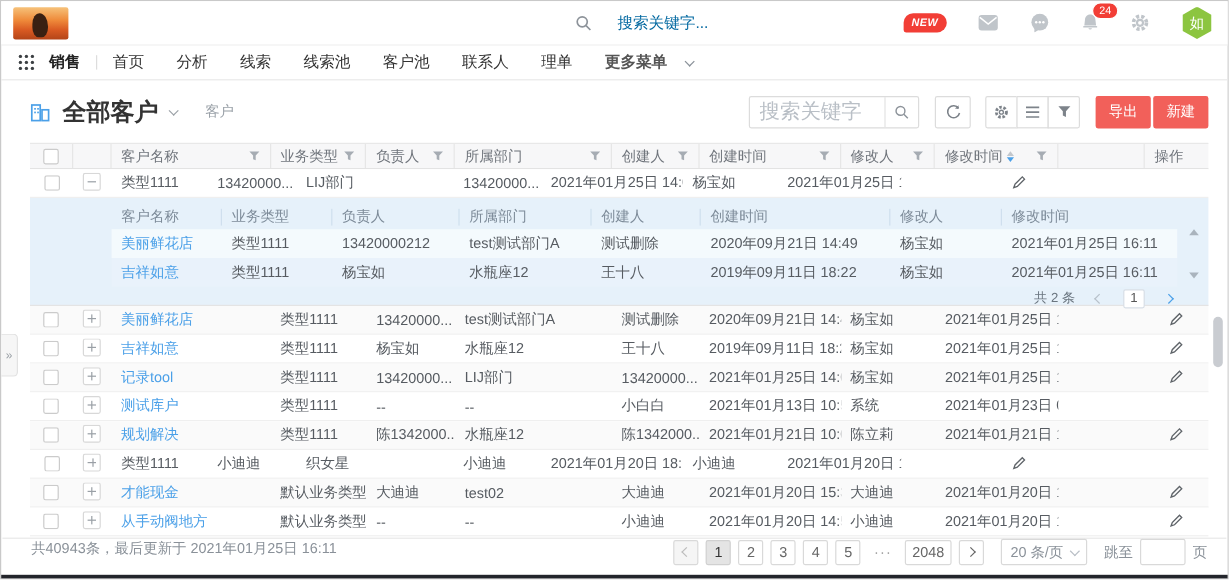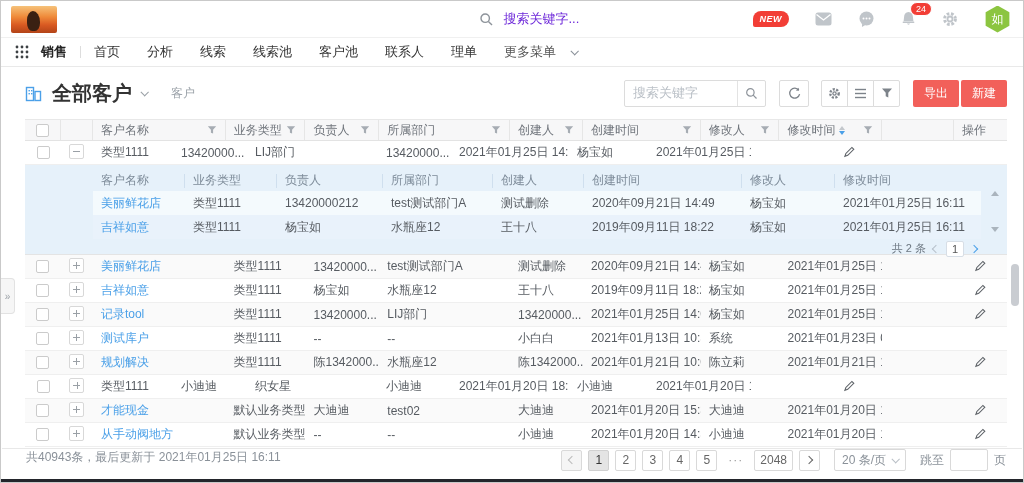--- a/index.html
+++ b/index.html
@@ -8,46 +8,46 @@
   .frame { position:absolute; inset:0; border:1px solid #c9c9c9; background:#fff; }
   .bottom-line { position:absolute; left:0; right:0; bottom:0; height:3px; background:#23252b; z-index:30; }
 
   
   .topbar { height:36px; display:flex; align-items:center; padding:0 12px 0 10px; background:#fff; }
   .logo { width:46px; height:27px; border-radius:2px; position:relative; overflow:hidden;
           background:linear-gradient(180deg,#f6c27a 0%,#ef8a3a 40%,#d95a22 70%,#b34418 100%); }
   .logo::after { content:""; position:absolute; left:16px; top:5px; width:13px; height:20px;
           background:#3a2012; border-radius:45% 55% 40% 40%; }
   .topbar-search { display:flex; align-items:center; margin-left:auto; margin-right:84px; width:190px; }
-  .topbar-search .ph { color:#6d28d9; font-size:13px; margin-left:10px; }
+  .topbar-search .ph { color:#0369a1; font-size:13px; margin-left:21px; }
   .tb-icons { display:flex; align-items:center; gap:26px; }
   .new-badge { background:#f23e36; color:#fff; font-size:9px; font-weight:bold; font-style:italic;
           padding:3px 7px; border-radius:8px 8px 8px 2px; letter-spacing:.5px; }
   .tb-ic { position:relative; display:flex; align-items:center; }
   .bell-badge { position:absolute; top:-9px; left:9px; background:#f23e36; color:#fff; font-size:9px;
           padding:1px 5px; border-radius:8px; border:1px solid #fff; }
   .avatar { width:27px; height:27px; background:#8cc540; color:#fff; font-size:12px;
           display:flex; align-items:center; justify-content:center;
           clip-path:polygon(50% 0%,94% 25%,94% 75%,50% 100%,6% 75%,6% 25%); }
 
   
   .nav { height:30px; display:flex; align-items:center; padding:0 14px; border-top:1px solid #f0f0f0;
          border-bottom:1px solid #e9e9e9; font-size:13px; color:#333; }
   .nav .app { font-weight:bold; color:#222; margin-left:12px; }
   .nav .vdiv { width:1px; height:12px; background:#ddd; margin:0 13px; }
   .nav .item { margin-right:27px; cursor:default; }
-  .nav .more { color:#555; display:flex; align-items:center; gap:15px; }
+  .nav .more { color:#555; display:flex; align-items:center; gap:15px;font-weight:bold; }
 
   
   .toolbar { height:52px; display:flex; align-items:center; padding:0 16px 0 24px; }
   .view-label { font-size:20px; font-weight:bold; color:#333; margin-left:10px; }
   .crumb { font-size:12px; color:#9aa1a8; margin-left:24px; }
   .tb-right { margin-left:auto; display:flex; align-items:center; }
   .searchbox { width:142px; height:27px; border:1px solid #dcdcdc; border-radius:2px; display:flex; align-items:center; }
-  .searchbox input { flex:1; border:none; outline:none; font-size:13px; padding:0 8px; color:#666; min-width:0;
+  .searchbox input { flex:1; border:none; outline:none; font-size:17px; padding:0 8px; color:#666; min-width:0;
          font-family:Liberation Serif, serif; }
   .searchbox input::placeholder { color:#b9bfc6; }
   .searchbox .mag-btn { width:28px; height:100%; border-left:1px solid #e3e3e3; display:flex; align-items:center; justify-content:center; }
   .sq-btn { width:30px; height:27px; border:1px solid #dcdcdc; border-radius:2px; background:#fff;
          display:flex; align-items:center; justify-content:center; }
   .btn-group { display:flex; margin-left:12px; }
   .btn-group .sq-btn { width:27px; border-radius:0; }
   .btn-group .sq-btn:first-child { border-radius:2px 0 0 2px; }
   .btn-group .sq-btn:last-child { border-radius:0 2px 2px 0; }
   .btn-group .sq-btn + .sq-btn { margin-left:-1px; }
@@ -83,21 +83,21 @@
   
   .sub { background:#e6f1fa; padding:5px 26px 0 68px; height:90px; position:relative; border-bottom:1px solid #e4e4e4; }
   .sub-header { display:flex; height:21px; align-items:center; font-size:12px; color:#7d8b99; }
   .sub-th { padding:0 8px; border-right:1px solid #cfdfee; height:14px; display:flex; align-items:center; }
   .sub-th:last-child { border-right:none; }
   .sub-row { display:flex; height:24px; align-items:center; font-size:12px; color:#565b61; }
   .sub-row.r0 { background:#f4fafd; }
   .sub-row.r1 { background:#e9f2fb; }
   .s-name{width:92px;} .s-type{width:92px;} .s-owner{width:106px;} .s-dept{width:110px;}
   .s-creator{width:91px;} .s-ctime{width:158px;} .s-mod{width:93px;} .s-mtime{width:140px;}
-  .sub-pg { height:19px; display:flex; align-items:center; justify-content:flex-end; gap:7px;
+  .sub-pg { height:19px; display:flex; align-items:center; justify-content:flex-end; gap:17px;
          font-size:11px; color:#6b7680; padding-right:4px; }
   .pgbox { min-width:18px; height:16px; background:#fff; border:1px solid #d7dee6; border-radius:2px;
          display:flex; align-items:center; justify-content:center; color:#555; }
   .chev { width:6px; height:6px; border-right:1.4px solid currentColor; border-bottom:1.4px solid currentColor; display:inline-block; }
   .chev.down { transform:rotate(45deg) translateY(-1px); }
   .chev.left { transform:rotate(135deg); }
   .chev.right { transform:rotate(-45deg); }
   .sub-arrow { position:absolute; right:8px; width:0; height:0; border-left:4px solid transparent; border-right:4px solid transparent; }
   .sub-arrow.up { top:26px; border-bottom:5px solid #aab4bd; }
   .sub-arrow.down { top:62px; border-top:5px solid #aab4bd; }

